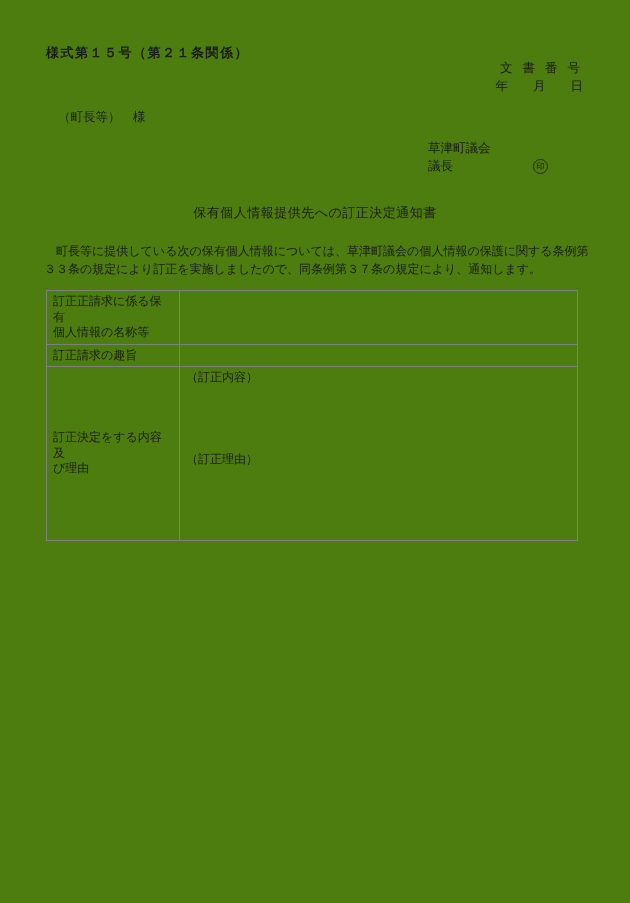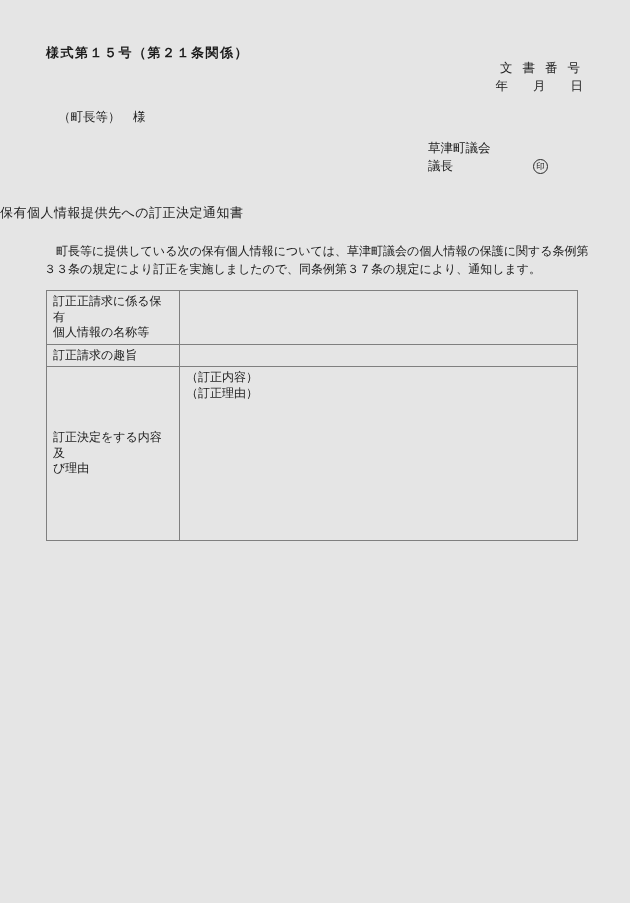--- a/index.html
+++ b/index.html
@@ -4,21 +4,21 @@
 <style>
   html, body {
     margin: 0;
     padding: 0;
     background: #fdfdfd;
   }
   .page {
     position: relative;
     width: 630px;
     height: 903px;
-    background: #e5e5e5;
+    background: #4d7c0f;
     color: #1c1c1c;
     font-family: "DejaVu Serif", "Liberation Serif", serif;
     font-size: 12.5px;
     overflow: hidden;
   }
   .form-number {
     position: absolute;
     left: 46px;
     top: 44px;
     font-weight: bold;
@@ -69,21 +69,21 @@
     border: 1px solid #2a2a2a;
     border-radius: 50%;
     font-size: 8.5px;
     line-height: 1;
   }
   .doc-title {
     position: absolute;
     left: 0;
     top: 204px;
     width: 100%;
-    text-align: left;
+    text-align: center;
     font-size: 13px;
     letter-spacing: 0.5px;
     white-space: nowrap;
   }
   .body-text {
     position: absolute;
     left: 44px;
     top: 242px;
     width: 560px;
     font-size: 12px;
@@ -108,21 +108,21 @@
   }
   .info-table col.c1 { width: 133px; }
   .info-table col.c2 { width: 398px; }
   .label-cell { white-space: pre-line; }
   .value-cell { padding-left: 10px; }
   .row1 td { height: 41px; }
   .row2 td { height: 51px; }
   .row3 td { height: 18px; }
   .row4 td { height: 174px; }
   .row4 .label-cell { vertical-align: middle; font-family: Liberation Serif, serif; }
-  .value-bottom { }
+  .value-bottom { margin-top: 66px; }
 </style>
 </head>
 <body>
 
 <div class="page">
 
   <div class="form-number">様式第１５号（第２１条関係）</div>
 
   <div class="header-right">
     <div class="doc-number">文 書 番 号</div>

